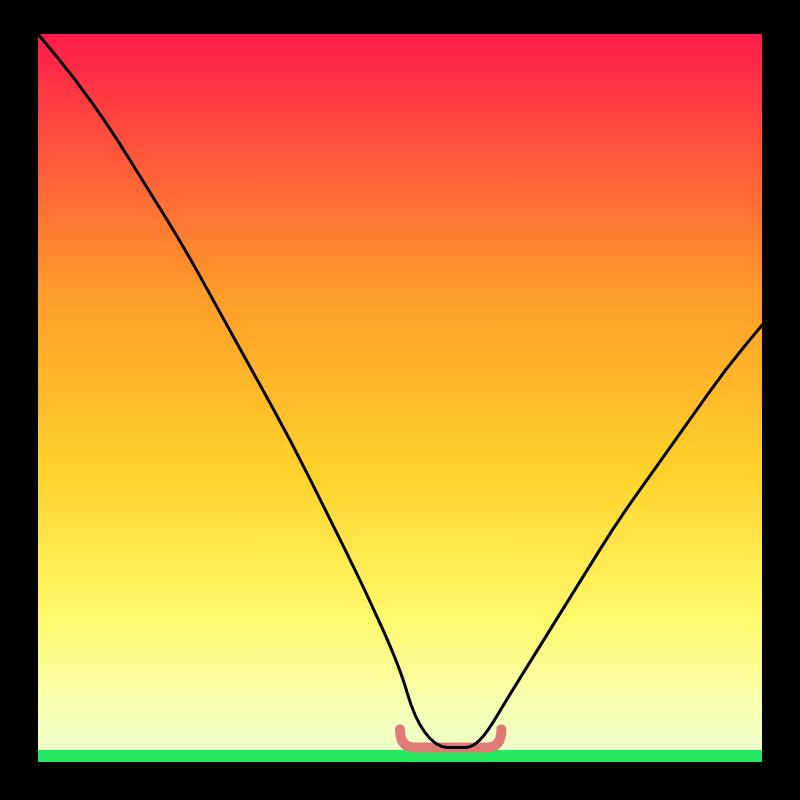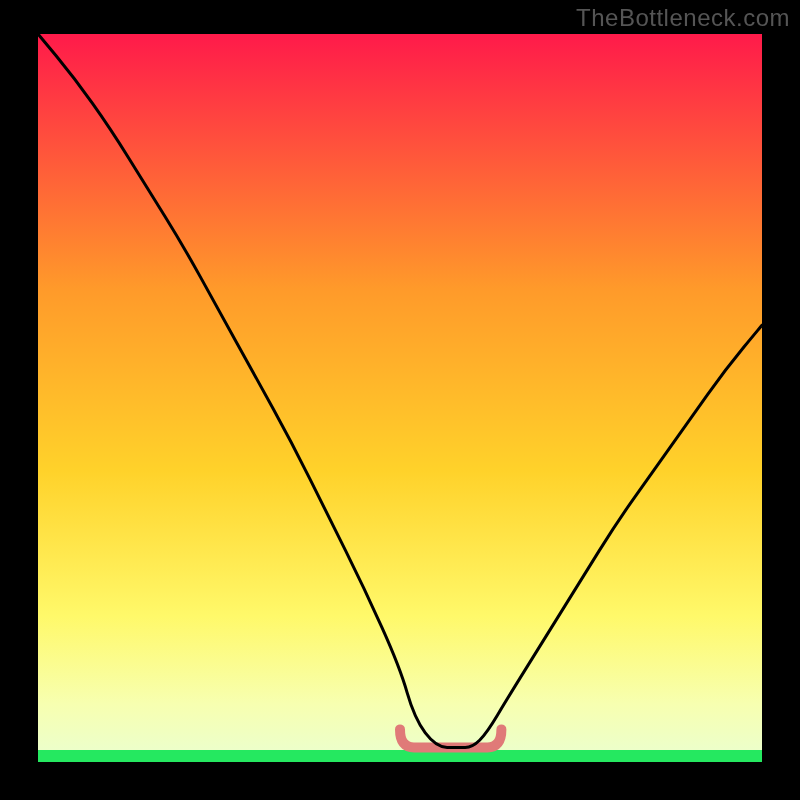--- a/index.html
+++ b/index.html
@@ -33,21 +33,20 @@
     width: 800px;
     height: 800px;
     display: block;
   }
 </style>
 </head>
 <body>
 
 <div class="stage">
 
-  <div class="watermark">TheBottleneck.com</div>
 
   <svg class="chart" viewBox="0 0 800 800" preserveAspectRatio="none">
     <defs>
       <linearGradient id="bg-grad" x1="0" y1="0" x2="0" y2="1">
         <stop id="g0" offset="0%" stop-color="#ff1a4a"></stop>
         <stop id="g1" offset="35%" stop-color="#ff9a2a"></stop>
         <stop id="g2" offset="60%" stop-color="#ffd22a"></stop>
         <stop id="g3" offset="80%" stop-color="#fff96a"></stop>
         <stop id="g4" offset="92%" stop-color="#f7ffb0"></stop>
         <stop id="g5" offset="100%" stop-color="#eaffd0"></stop>

